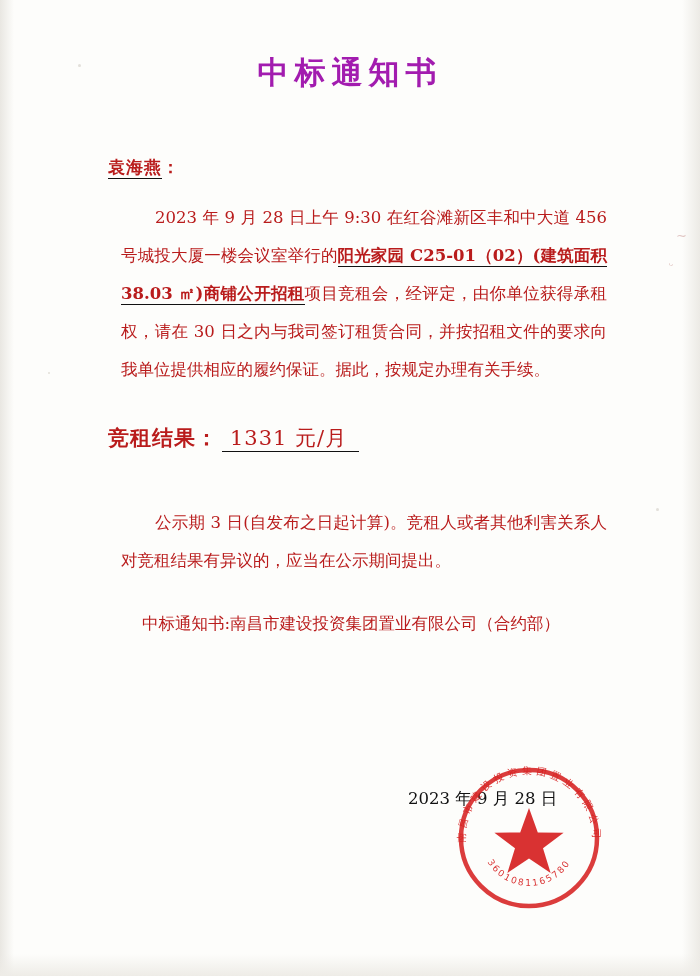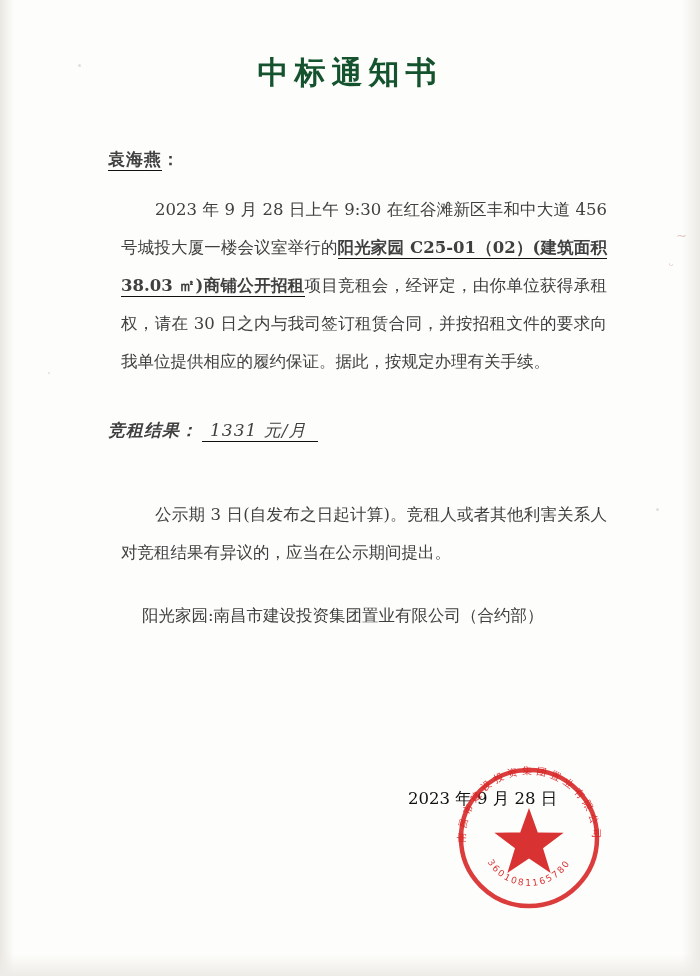--- a/index.html
+++ b/index.html
@@ -49,30 +49,30 @@
 
   .doc-title {
     position: absolute;
     top: 52px;
     left: 0;
     width: 700px;
     text-align: center;
     font-size: 31px;
     font-weight: bold;
     letter-spacing: 6px;
-    color: #14532d;
+    color: #a21caf;
     font-family: "DejaVu Serif", "Liberation Serif", serif;
   }
 
   .body-area {
     position: absolute;
     left: 108px;
-    top: 140px;
+    top: 148px;
     width: 512px;
-    color: #404040;
+    color: #b91c1c;
     font-size: 16.5px;
     line-height: 38px;
   }
 
   .addressee {
     font-weight: bold;
     font-size: 17px;
     letter-spacing: 1px;
     margin-bottom: 8px;
   }
@@ -90,23 +90,22 @@
 
   .u-bold {
     font-weight: bold;
     border-bottom: 1.5px solid #111;
     padding-bottom: 1px;
   }
 
   .result-row {
     margin-top: 30px;
     font-weight: bold;
-    font-size: 17px;
+    font-size: 21px;
     letter-spacing: 1px;
-    font-style: italic;
   }
   .result-row .value {
     font-weight: normal;
     border-bottom: 1.5px solid #111;
     padding: 0 12px 1px 8px;
     margin-left: 4px;
   }
 
   .gap-1 { height: 34px; }
   .gap-2 { height: 12px; }
@@ -177,21 +176,21 @@
     <div class="result-row">
       <span>竞租结果：</span><span class="value">1331 元/月</span>
     </div>
 
     <div class="gap-1"></div>
 
     <p class="para indent">公示期 3 日(自发布之日起计算)。竞租人或者其他利害关系人对竞租结果有异议的，应当在公示期间提出。</p>
 
     <div class="gap-2"></div>
 
-    <p class="line-plain indent">阳光家园:南昌市建设投资集团置业有限公司（合约部）</p>
+    <p class="line-plain indent">中标通知书:南昌市建设投资集团置业有限公司（合约部）</p>
 
   </div>
 
   <div class="signature">
     <div class="sign-date">2023 年 9 月 28 日</div>
   </div>
 
   <div class="seal">
     <svg width="172" height="172" viewBox="0 0 172 172" xmlns="http://www.w3.org/2000/svg">
       <defs>

